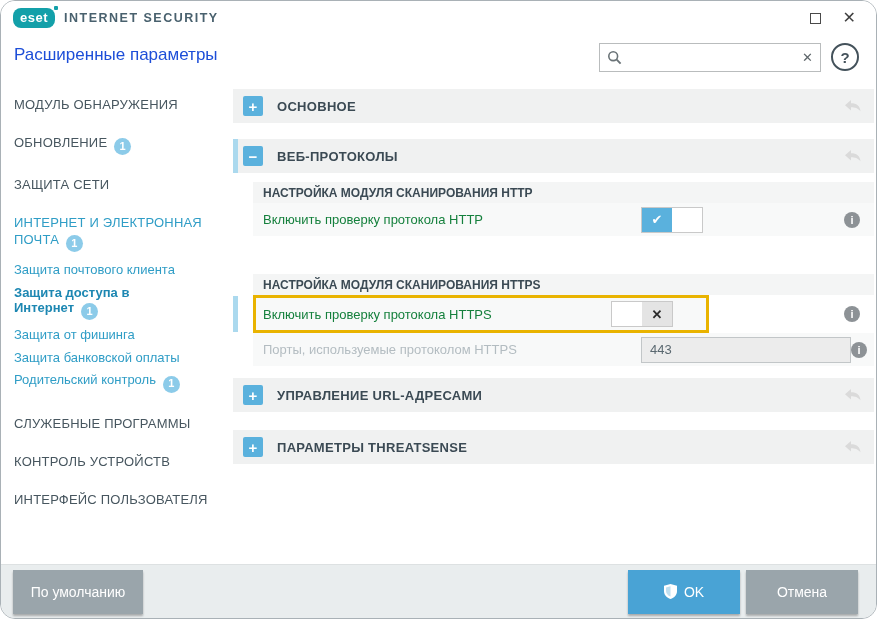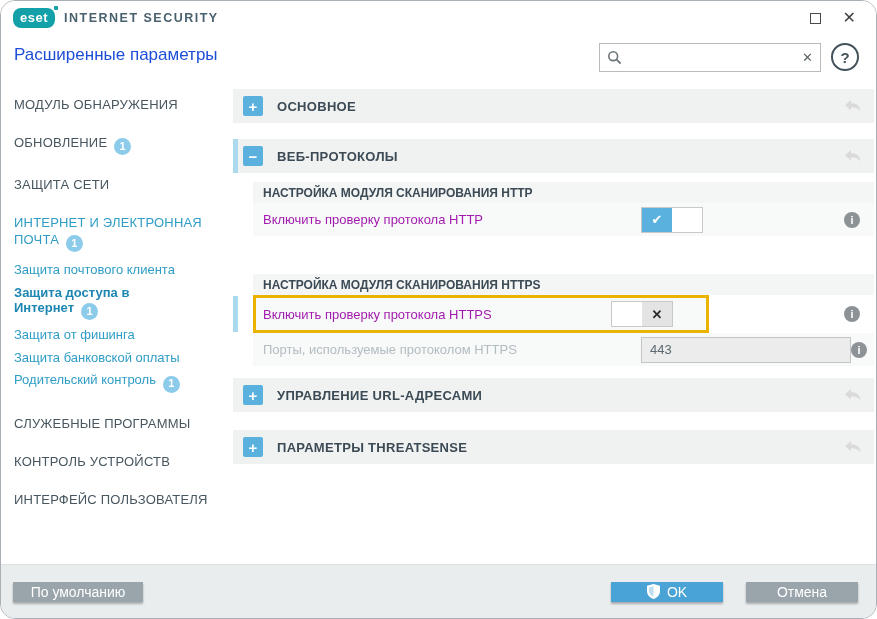--- a/index.html
+++ b/index.html
@@ -40,48 +40,48 @@
   .sec-header { height:34px; background:#f0f1f1; display:flex; align-items:center; padding:0 12px 0 10px; cursor:pointer; }
   .sec-header.expanded { border-left:5px solid #abd9ee; padding-left:5px; }
   .expand-box { width:20px; height:20px; background:#5ab1dd; color:#fff; font-size:15px; font-weight:bold;
     display:flex; align-items:center; justify-content:center; border-radius:2px; cursor:pointer; flex:none; }
   .sec-title { margin-left:14px; font-size:13px; font-weight:bold; color:#3b4a54; letter-spacing:.3px;text-align:center; }
   .undo { margin-left:auto; cursor:pointer; display:flex; align-items:center; }
   .gap16 { height:16px; } .gap9 { height:9px; } .gap38 { height:38px; } .gap12 { height:12px; } .gap18 { height:18px; }
   .group-sub { margin-left:20px; height:21px; background:#f4f5f5; display:flex; align-items:center; padding-left:10px;
     font-size:12px; font-weight:bold; color:#3b4a54; }
   .ctl-row { margin-left:20px; height:33px; background:#f8f9f9; display:flex; align-items:center; padding:0 14px 0 10px; }
-  .ctl-label { font-size:13px; color:#a21caf; width:378px; flex:none; }
+  .ctl-label { font-size:13px; color:#15803d; width:378px; flex:none; }
   .ctl-label.disabled { color:#b3bcc1; }
   .info-dot { margin-left:auto; width:16px; height:16px; border-radius:50%; background:#8d9296; color:#fff;
     font-size:11px; font-weight:bold; display:flex; align-items:center; justify-content:center; cursor:pointer; flex:none; }
   
   .toggle { width:62px; height:26px; border:1px solid #c9c9c9; background:#fff; display:flex; cursor:pointer; flex:none; }
   .toggle .half { flex:1; display:flex; align-items:center; justify-content:center; font-size:13px; }
   .toggle.on .half.left { background:#5ab1dd; color:#fff; }
   .toggle.off .half.right { background:#e4e4e4; color:#2b2b2b; font-weight:bold; }
   
   .hl-wrap { margin-left:20px; position:relative; display:flex; align-items:center; height:38px; padding-right:14px; }
   .hl-bar { position:absolute; left:-20px; top:1px; bottom:1px; width:5px; background:#abd9ee; }
   .hl-box { border:3px solid #e9b300; background:#f8f9f9; height:38px; display:flex; align-items:center;
     padding:0 12px 0 7px; width:456px; flex:none; }
   .hl-box .ctl-label { width:348px; }
   
   .ports-input { width:210px; height:26px; background:#ececec; border:1px solid #c2c6c8; color:#5a6870;
     font-size:13px; padding:0 8px; font-family:"Liberation Sans",sans-serif; flex:none; }
   
   .footer { position:absolute; left:0; right:0; bottom:0; height:54px; background:#e9edee; border-top:1px solid #dde1e2;
     display:flex; align-items:center; padding:0 18px 0 12px; }
-  .btn { height:20px; border:none; color:#fff; font-size:14px; font-family:"Liberation Sans",sans-serif;
+  .btn { height:44px; border:none; color:#fff; font-size:14px; font-family:"Liberation Sans",sans-serif;
     cursor:pointer; box-shadow:0 2px 2px rgba(0,0,0,.28); display:flex; align-items:center; justify-content:center; }
   .btn-gray { background:#9aa5ab; }
   .btn-blue { background:#49a3d5; gap:7px; }
   .btn-default { width:130px; }
   .btn-ok { width:112px; margin-left:auto; }
-  .btn-cancel { width:112px; margin-left:23px; }
+  .btn-cancel { width:112px; margin-left:6px; }
 </style>
 </head>
 <body>
 
 <div class="window">
 
   <div class="titlebar">
     <span class="logo-pill">
       <span>eset</span>
       <span class="logo-mark"></span>

